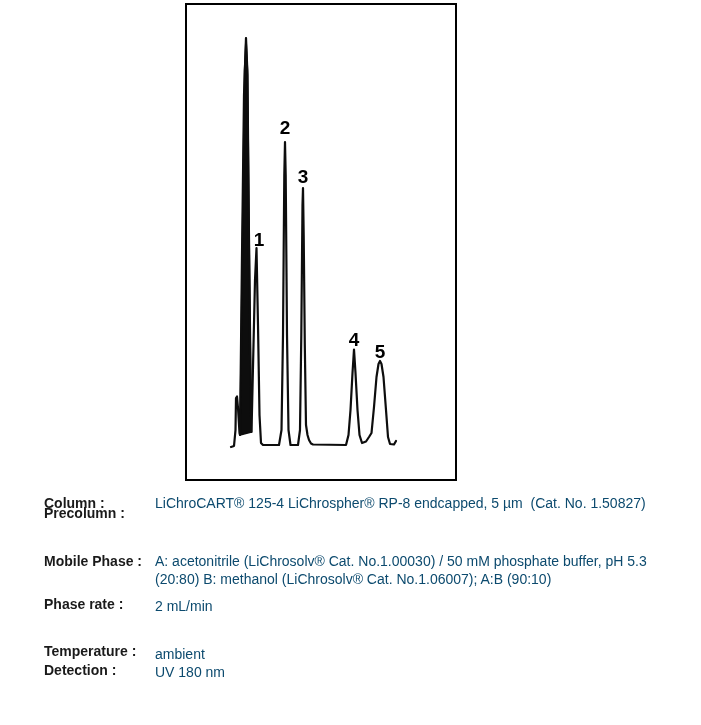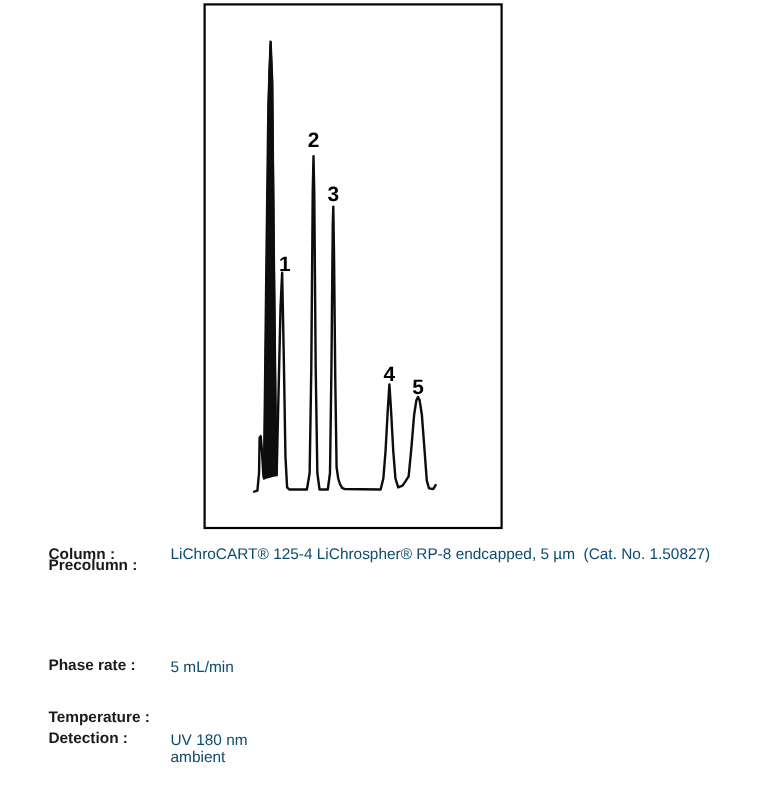--- a/index.html
+++ b/index.html
@@ -51,21 +51,21 @@
     flex:0 0 111px;
     font-weight:bold;
     color:#1a1a1a;
     white-space:nowrap;
   }
   .method-value{
     color:#0c4a6e;
     white-space:nowrap;
   }
   .off2{padding-top:2px;}
-  .off3{padding-top:3px;margin-top:34px;}
+  .off3{padding-top:3px;}
 </style>
 </head>
 <body>
 
 <div class="page">
 
   <div class="chroma-box">
     <svg viewBox="0 0 268 474" width="268" height="474">
       <polygon class="solvent-fill" points="53,430 57.5,65 59,33 60.5,65 64.5,427"></polygon>
       <polyline class="trace" points="44,442 47,441 48.5,425 49,393 50,391.5 51,403 52.5,428 53,430 55,250 57,90 59,33 60.5,70 62,250 63.5,390 64.5,427 66.5,340 68,275 69.5,243 71,320 72.5,410 74,438 76,440 92,440 94.5,425 96,330 97.3,170 98,137 98.7,170 100,330 101.5,425 103.5,440 111,440 113,425 114.3,330 115.5,200 116,183 116.7,230 117.8,340 119,420 120.5,430 122,435 124,438.5 126,439.5 159,440 161.5,430 163.5,405 165.5,368 167,344.5 168.5,368 170.5,405 172.5,430 175,438 179,436.5 182,432 184.5,428 187,402 189.5,372 191.5,359 193,356 194.5,359 196.5,372 199,405 201,432 203,439 207,439.5 209,436"></polyline>
@@ -81,25 +81,32 @@
     <div class="method-label">Column :</div>
     <div class="method-value">
       <div>LiChroCART® 125-4 LiChrospher® RP-8 endcapped, 5 µm&nbsp; (Cat. No. 1.50827)</div>
     </div>
   </div>
 
   <div class="method-row" style="top:504px">
     <div class="method-label">Precolumn :</div>
   </div>
 
+  <div class="method-row" style="top:552px">
+    <div class="method-label">Mobile Phase :</div>
+    <div class="method-value">
+      <div>A: acetonitrile (LiChrosolv® Cat. No.1.00030) / 50 mM phosphate buffer, pH 5.3</div>
+      <div>(20:80) B: methanol (LiChrosolv® Cat. No.1.06007); A:B (90:10)</div>
+    </div>
+  </div>
 
   <div class="method-row" style="top:595px">
     <div class="method-label">Phase rate :</div>
     <div class="method-value off2">
-      <div>5 mL/min</div>
+      <div>2 mL/min</div>
     </div>
   </div>
 
   <div class="method-row" style="top:661px">
     <div class="method-label">Detection :</div>
     <div class="method-value off2">
       <div>UV 180 nm</div>
     </div>
   </div>
 

